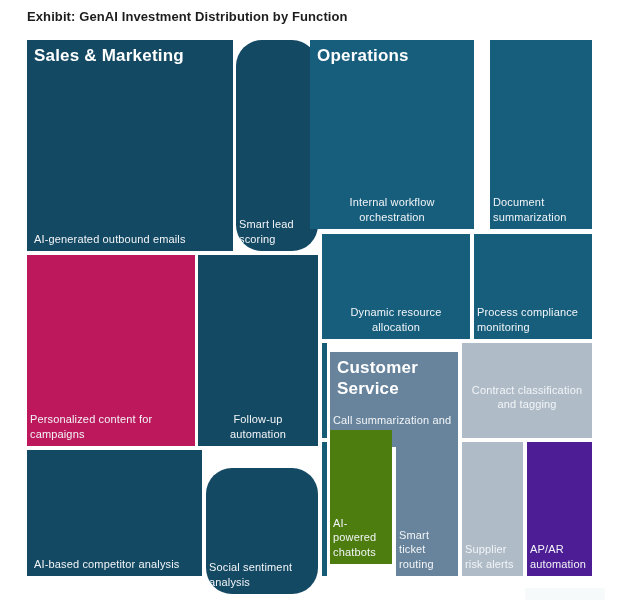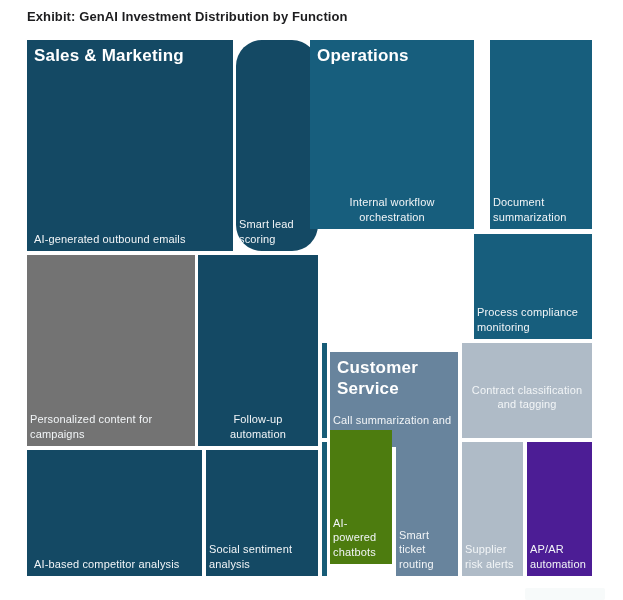--- a/index.html
+++ b/index.html
@@ -50,45 +50,48 @@
 
     <div class="cell" style="left: 27px; top: 40px; width: 206px; height: 211px; background: rgb(20, 73, 100);">
       <div class="ghdr">Sales &amp; Marketing</div>
       <div class="lbl lbl-left">AI-generated outbound emails</div>
     </div>
 
     <div class="cell" style="left: 236px; top: 40px; width: 82px; height: 211px; background: rgb(20, 73, 100); border-radius: 26px;">
       <div class="lbl lbl-center">Smart lead scoring</div>
     </div>
 
-    <div class="cell" style="left: 27px; top: 255px; width: 168px; height: 191px; background: #737373;">
+    <div class="cell" style="left: 27px; top: 255px; width: 168px; height: 191px; background: #be185d;">
       <div class="lbl lbl-center">Personalized content for campaigns</div>
     </div>
 
     <div class="cell" style="left: 198px; top: 255px; width: 120px; height: 191px; background: rgb(20, 73, 100);">
       <div class="lbl lbl-leftc">Follow-up automation</div>
     </div>
 
     <div class="cell" style="left: 27px; top: 450px; width: 175px; height: 126px; background: rgb(20, 73, 100);">
       <div class="lbl lbl-leftc">AI-based competitor analysis</div>
     </div>
 
-    <div class="cell" style="left: 206px; top: 450px; width: 112px; height: 126px; background: rgb(20, 73, 100);">
+    <div class="cell" style="left: 206px; top: 468px; width: 112px; height: 126px; background: rgb(20, 73, 100); border-radius: 26px;">
       <div class="lbl lbl-center">Social sentiment analysis</div>
     </div>
 
     <div class="cell" style="left: 310px; top: 40px; width: 164px; height: 189px; background: rgb(23, 94, 125);">
       <div class="ghdr">Operations</div>
       <div class="lbl lbl-leftc">Internal workflow orchestration</div>
     </div>
 
     <div class="cell" style="left: 490px; top: 40px; width: 102px; height: 189px; background: rgb(23, 94, 125);">
       <div class="lbl lbl-center">Document summarization</div>
     </div>
 
+    <div class="cell" style="left: 322px; top: 234px; width: 148px; height: 105px; background: rgb(23, 94, 125);">
+      <div class="lbl lbl-leftc">Dynamic resource allocation</div>
+    </div>
 
     <div class="cell" style="left: 474px; top: 234px; width: 118px; height: 105px; background: rgb(23, 94, 125);">
       <div class="lbl lbl-center">Process compliance monitoring</div>
     </div>
 
     <div class="cell sliver" style="left:322px;top:343px;width:5px;height:95px;"></div>
 
     <div class="cell" style="left: 330px; top: 352px; width: 128px; height: 95px; background: rgb(104, 132, 157);">
       <div class="ghdr">Customer Service</div>
       <div class="lbl lbl-center">Call summarization and routing</div>

